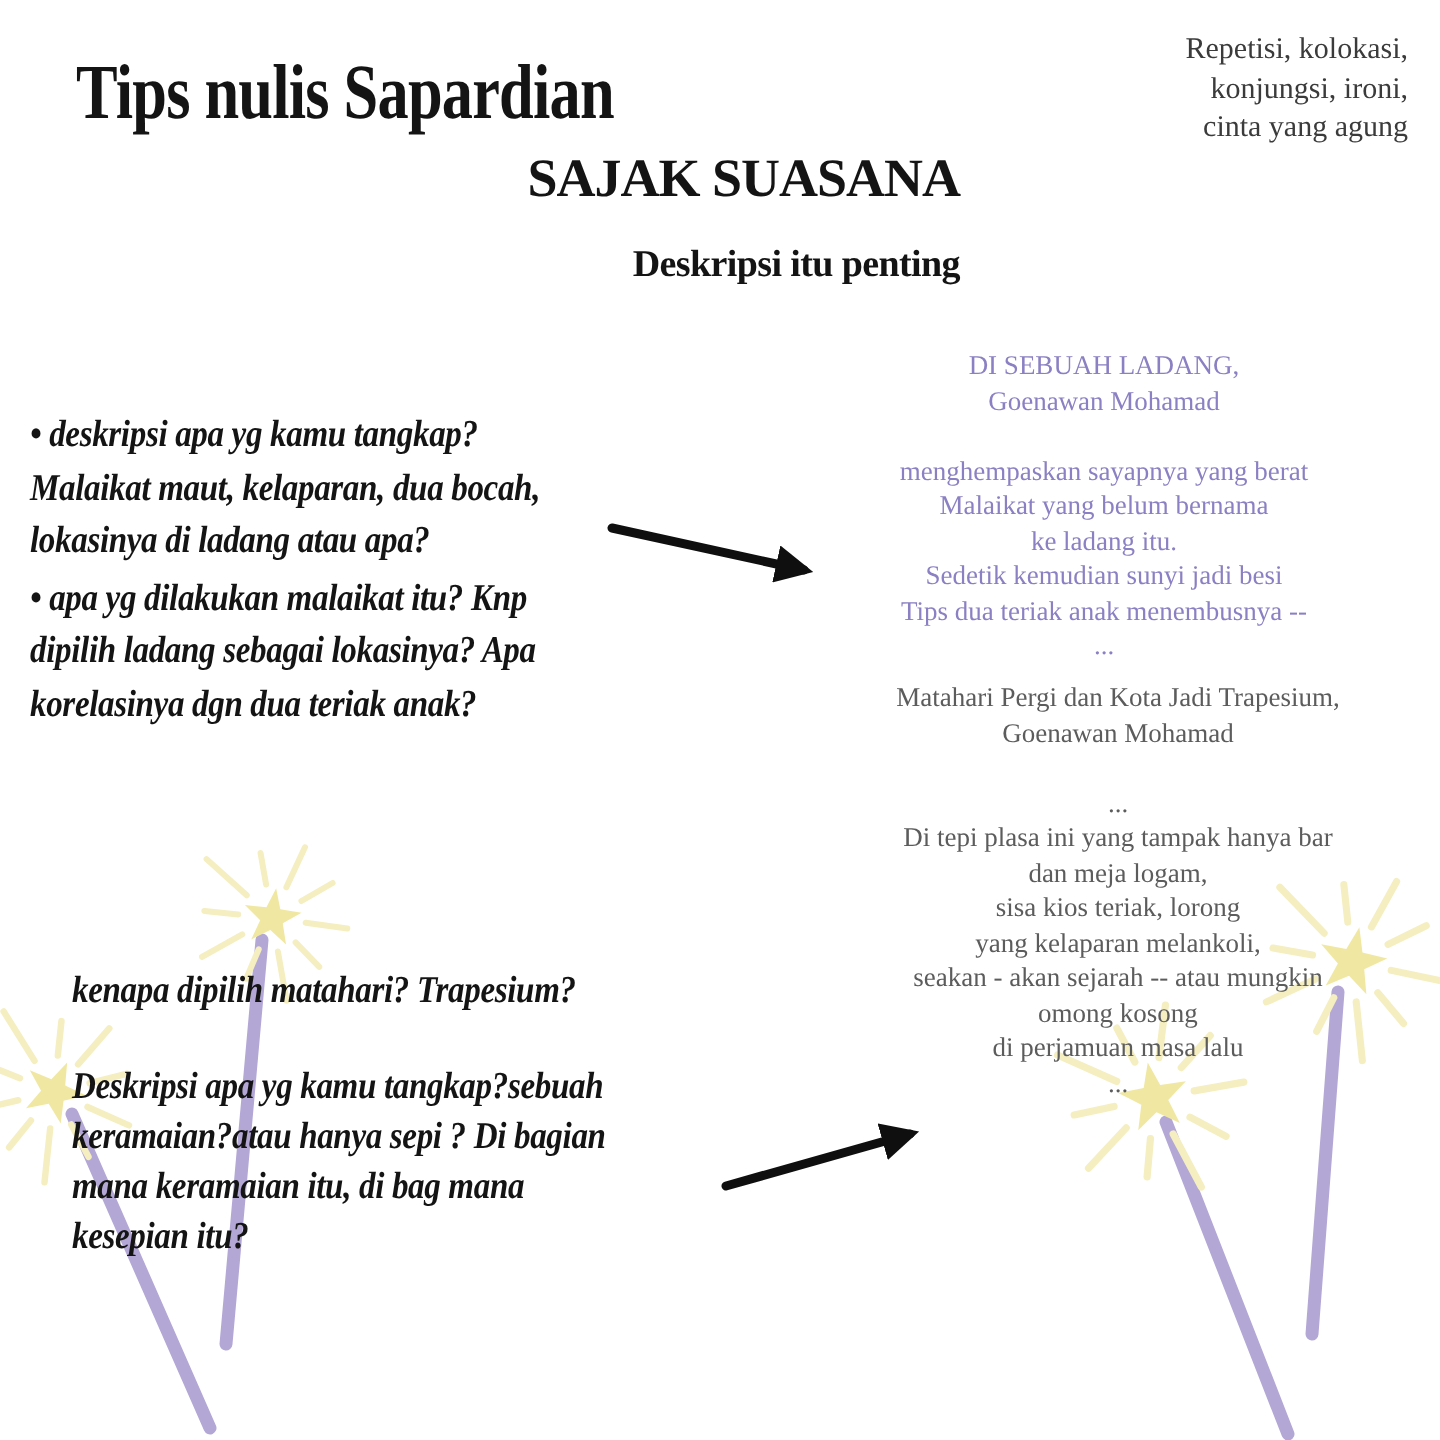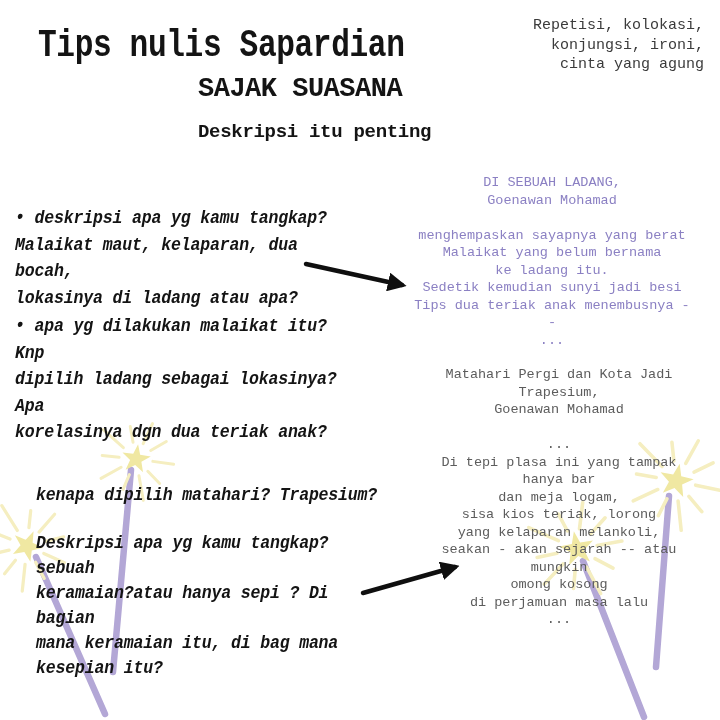--- a/index.html
+++ b/index.html
@@ -1,49 +1,49 @@
 <!DOCTYPE html>
 <html style="--text-black: #141414; --text-dark-gray: #3b3b3b; --text-gray: #5c5c5c; --text-purple: #8b80c3; --star-yellow: #f0e8a2; --ray-yellow: #f5eec0; --stick-purple: #b3a7d6; --arrow-black: #0f0f0f;"><head>
 <meta charset="utf-8">
 <style>
   html,body{margin:0;padding:0;background:#fff;}
   .stage{
     position:relative;width:720px;height:720px;background:#fff;overflow:hidden;
-    font-family:Liberation Mono, monospace;color:#141414;border-radius:14px;
+    font-family:Liberation Serif, serif;color:#141414;border-radius:14px;
   }
   .decor-layer,.arrow-layer{position:absolute;inset:0;pointer-events:none;}
   .decor-layer{z-index:0;}
   .arrow-layer{z-index:1;}
   .txt{position:absolute;z-index:2;}
 
   .page-title{
     left:38px;top:24px;font-size:39px;font-weight:700;letter-spacing:-0.5px;
     transform:scaleX(0.80);transform-origin:left top;white-space:nowrap;
     color:var(--text-black,#141414);
   }
   .topics-note{
     left:528px;top:16px;width:176px;text-align:right;
     font-size:15px;line-height:19.5px;color:var(--text-dark-gray,#3b3b3b);
   }
-  .subtitle-wrap{left:198px;top:74px;width:282px;text-align:left;}
+  .subtitle-wrap{left:198px;top:74px;width:282px;text-align:right;}
   .subtitle{font-size:27px;font-weight:700;letter-spacing:-0.5px;color:var(--text-black,#141414);}
   .tagline{font-size:19px;font-weight:700;letter-spacing:-0.3px;margin-top:17px;color:var(--text-black,#141414);}
 
   .question-block{
     font-weight:700;font-style:italic;font-size:19px;letter-spacing:-0.2px;
     transform:scaleX(0.87);transform-origin:left top;color:var(--text-black,#141414);
   }
   .qb1{left:15px;top:205px;width:400px;line-height:26.5px;}
   .qb1 .para2{margin-top:2px;}
   .qb2{left:36px;top:483px;width:400px;line-height:25px;}
   .qb2 .para2{margin-top:23px;}
 
   .poem{text-align:center;font-size:13.5px;}
   .poem-ladang{left:412px;top:174px;width:280px;line-height:17.5px;color:var(--text-purple,#8b80c3);}
-  .poem-trapesium{left:418px;top:366px;width:282px;line-height:17.5px;color:var(--text-gray,#5c5c5c);}
+  .poem-trapesium{left:418px;top:340px;width:282px;line-height:17.5px;color:var(--text-gray,#5c5c5c);}
   .poem .poem-lines{margin-top:17.5px;}
 </style>
 </head>
 <body>
 
 <div class="stage">
 
   <svg class="decor-layer" width="720" height="720" viewBox="0 0 720 720">
     <defs>
       <g id="sparkle">

